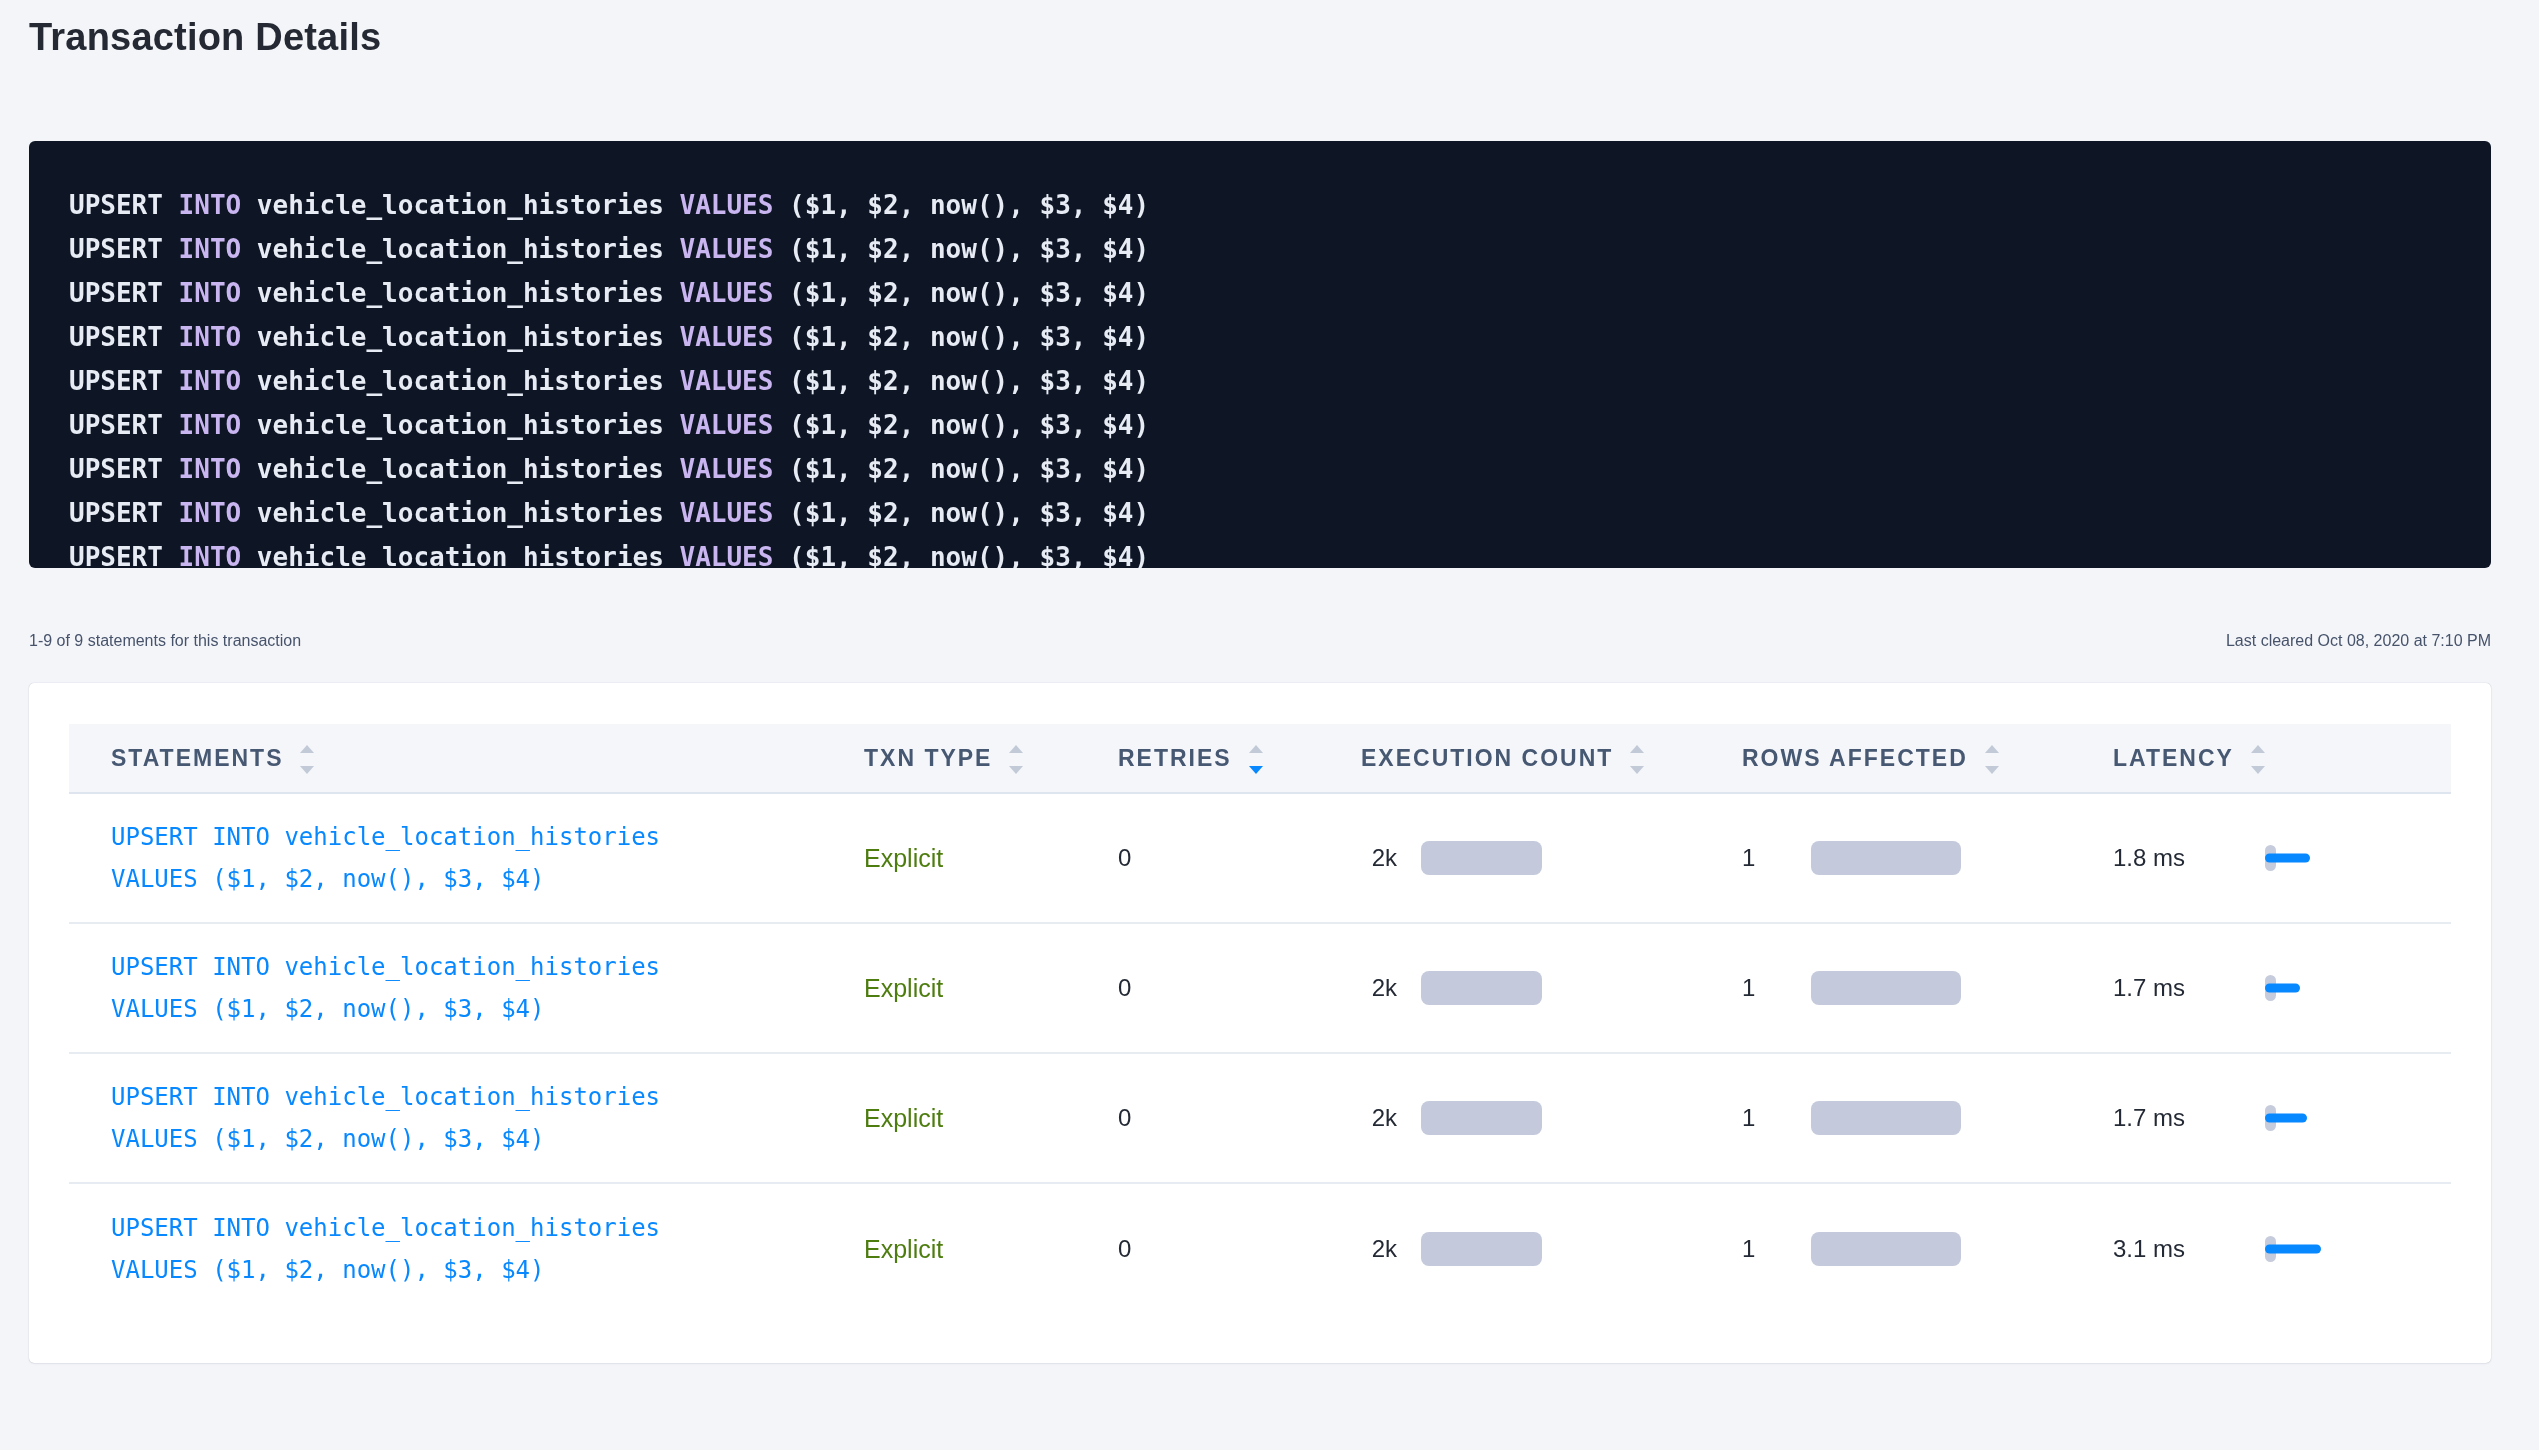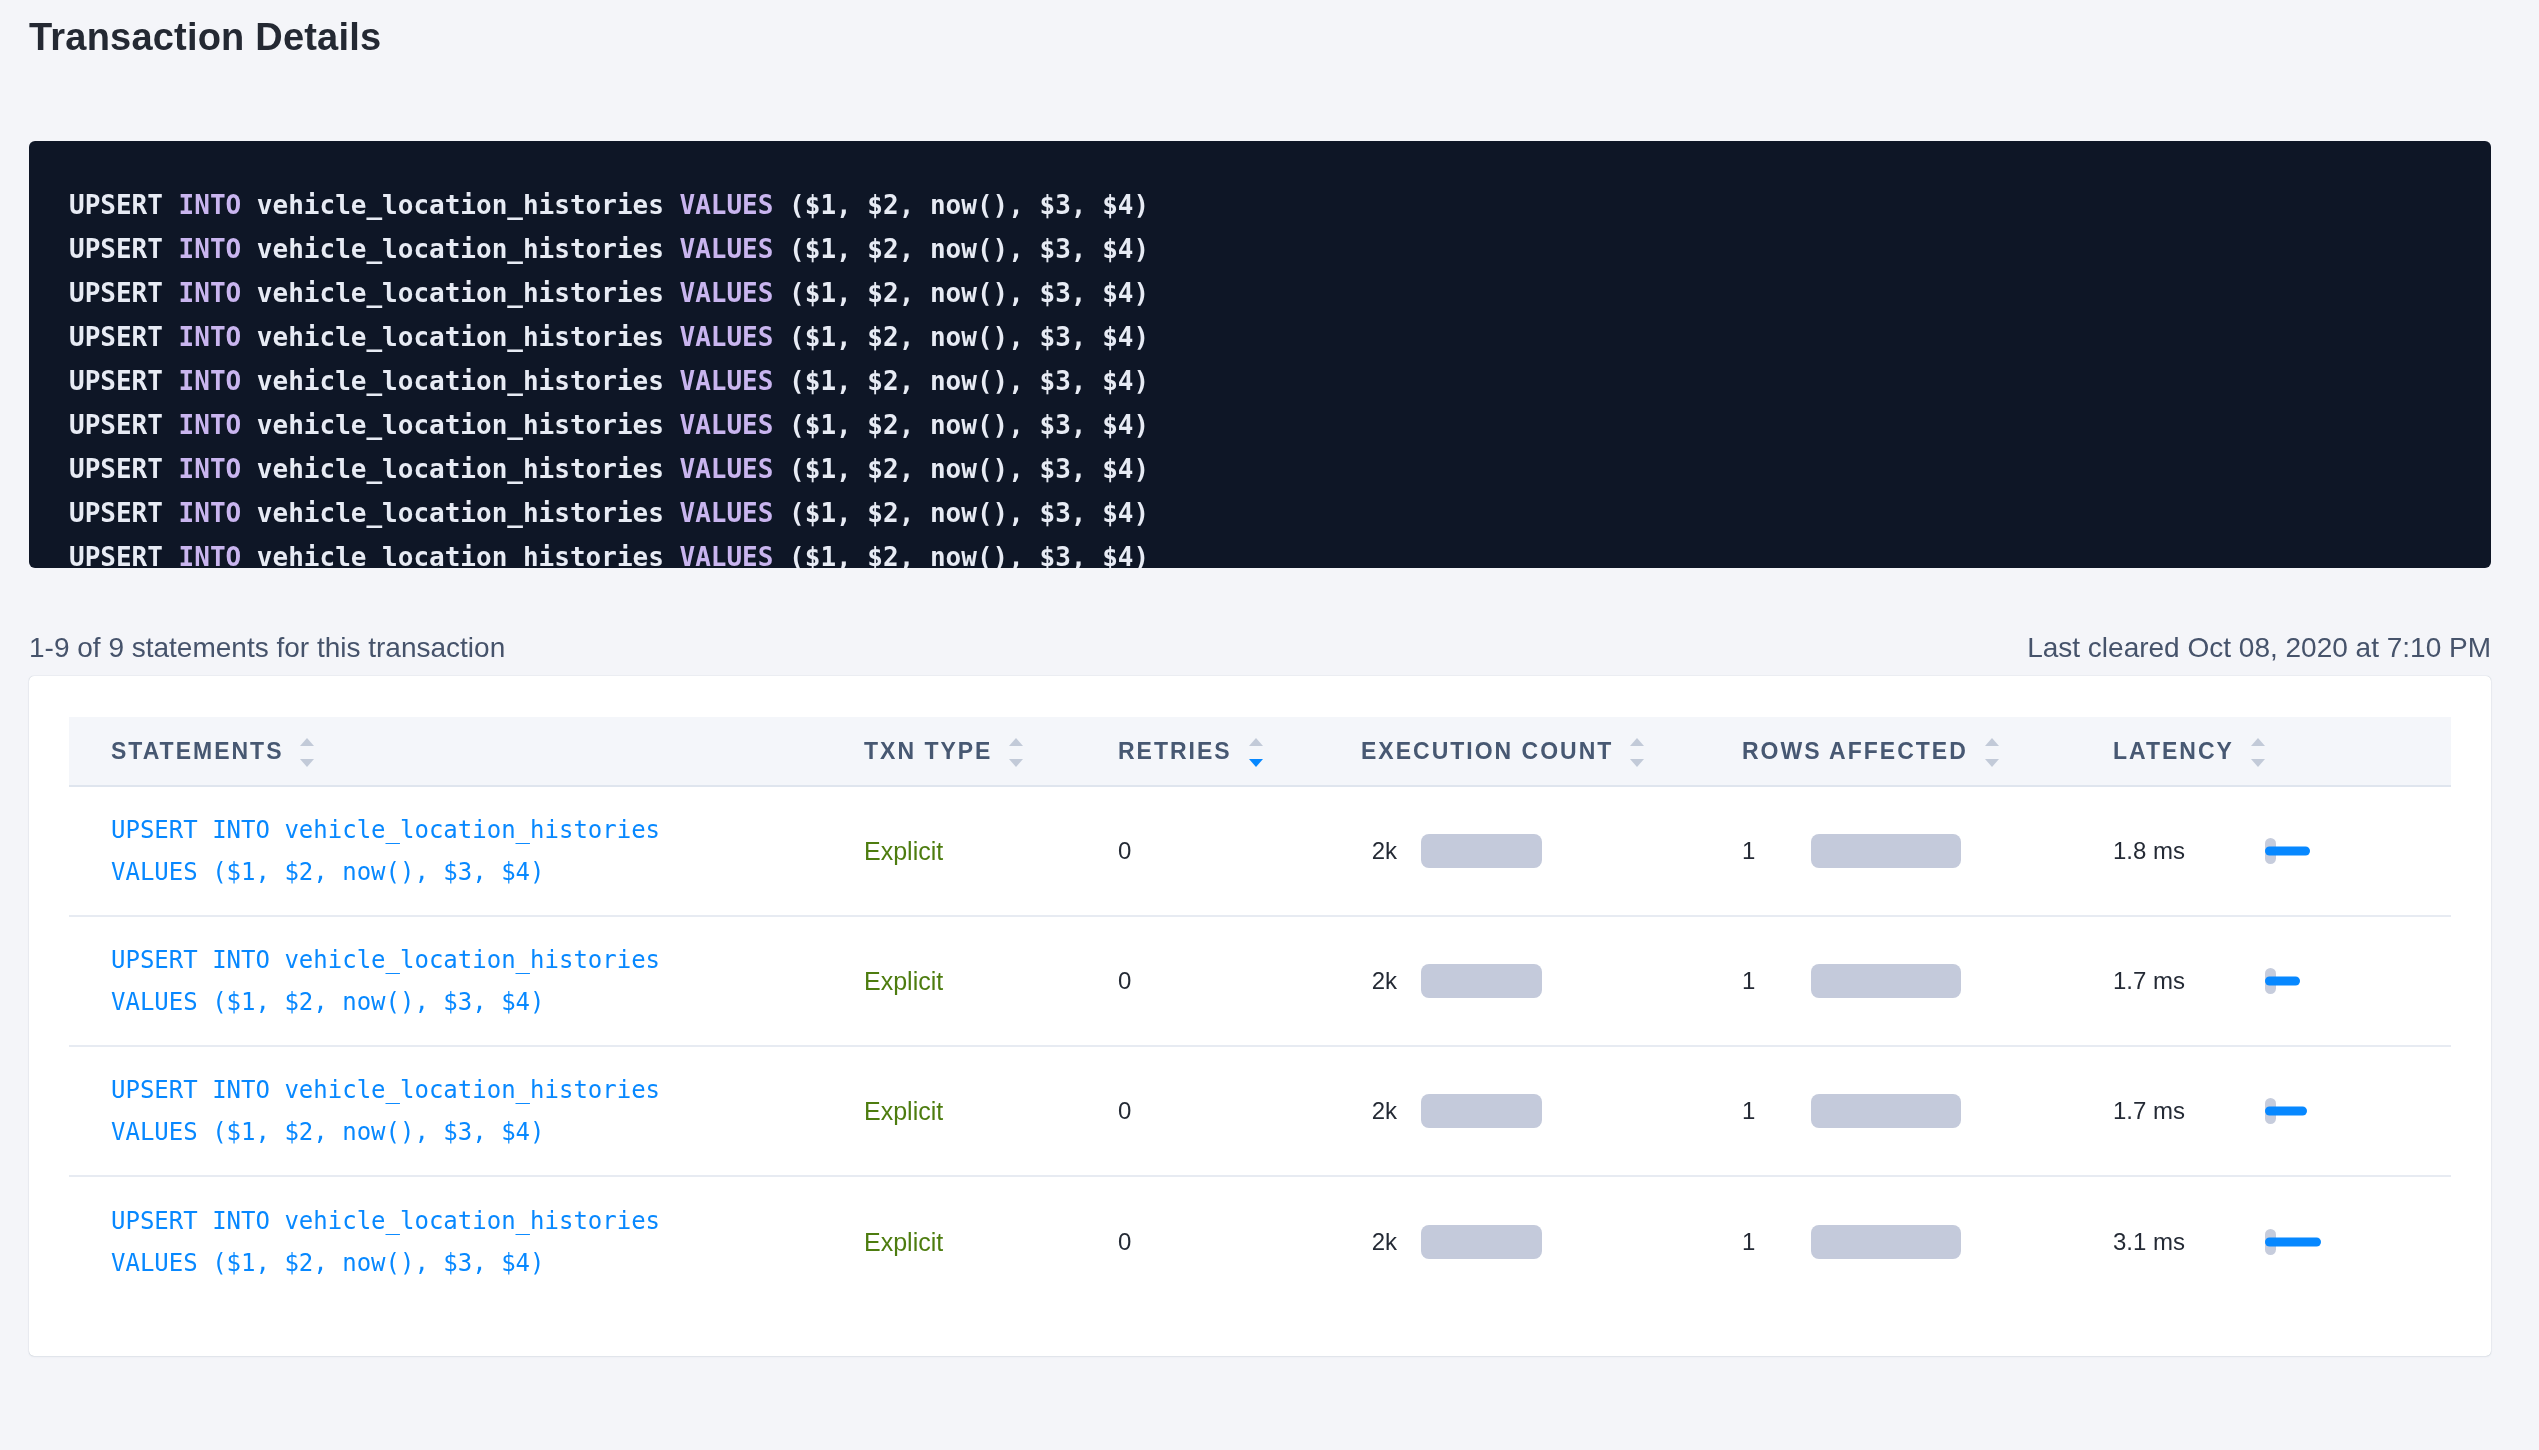--- a/index.html
+++ b/index.html
@@ -35,26 +35,26 @@
     font-size: 26px;
     line-height: 44px;
     color: var(--code_text, #e7ebf4);
     white-space: pre;
   }
   .sql-line .kw { color: var(--code_keyword, #c9b5ef); }
 
   
   .meta-row {
     margin-top: 64px;
-    margin-bottom: 12px;
+    margin-bottom: 33px;
     width: 2462px;
     display: flex;
     justify-content: space-between;
     align-items: center;
-    font-size: 28px;
+    font-size: 16px;
     color: #46536b;
   }
 
   
   .card {
     width: 2462px;
     height: 680px;
     background: #ffffff;
     border-radius: 5px;
     box-shadow: 0 0 1px rgba(67,90,111,0.42), 0 1px 2px rgba(67,90,111,0.08);

